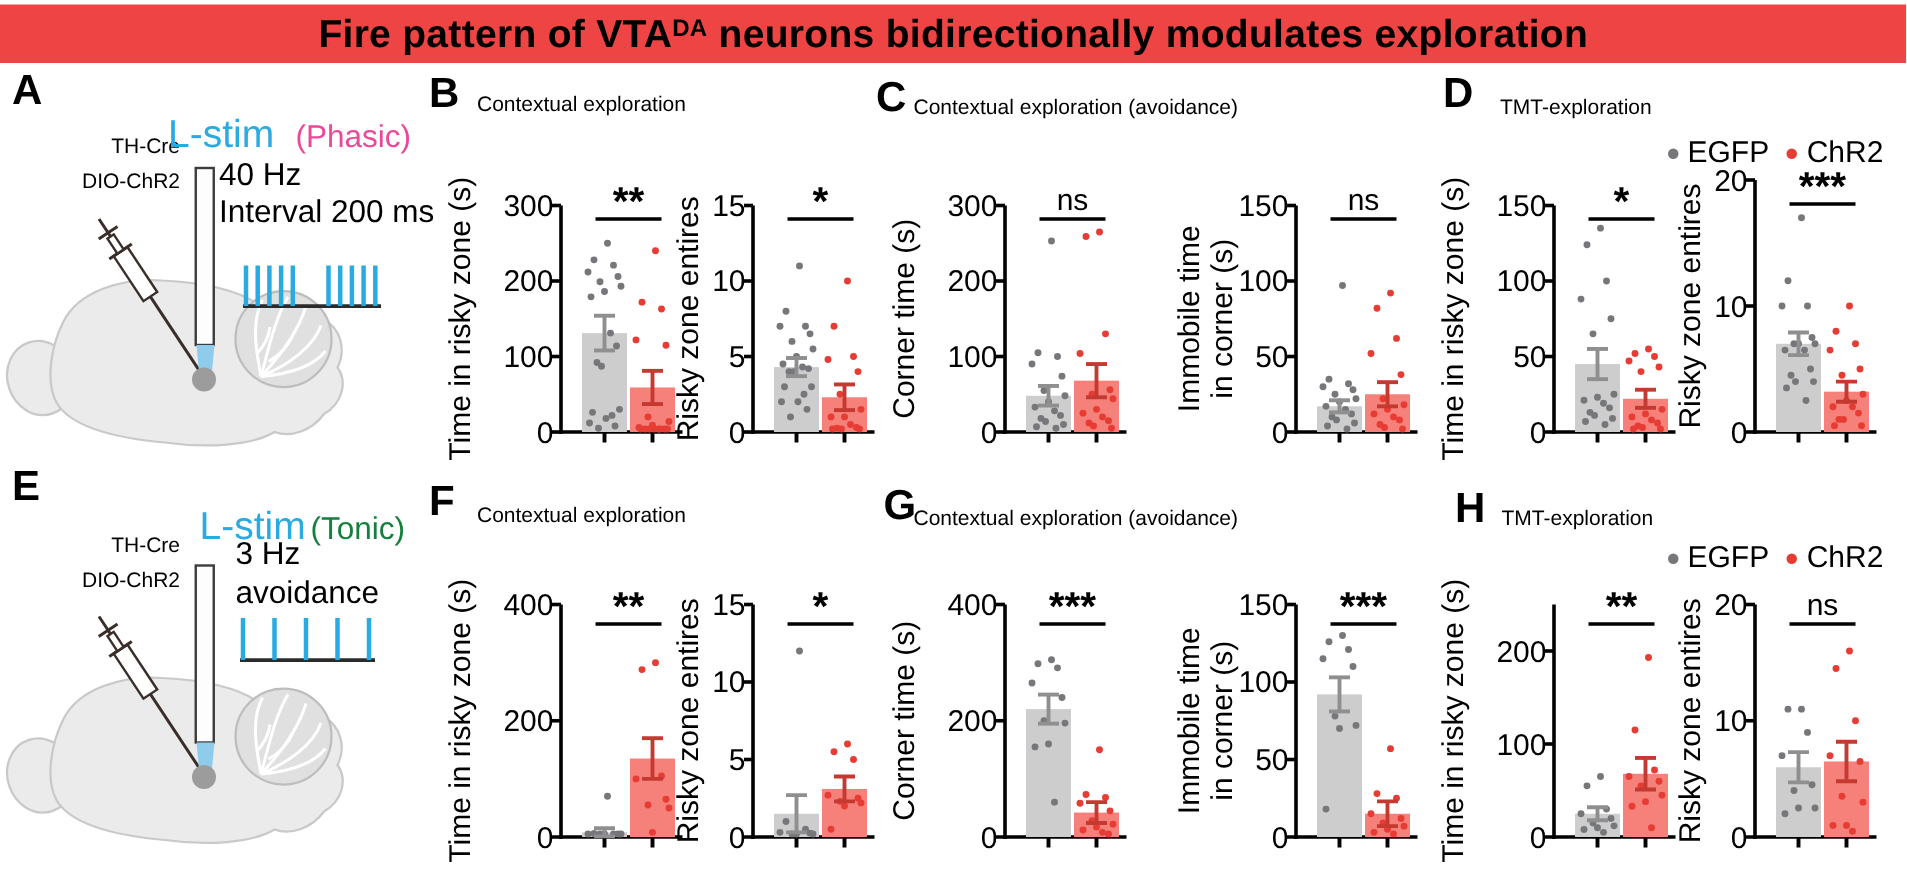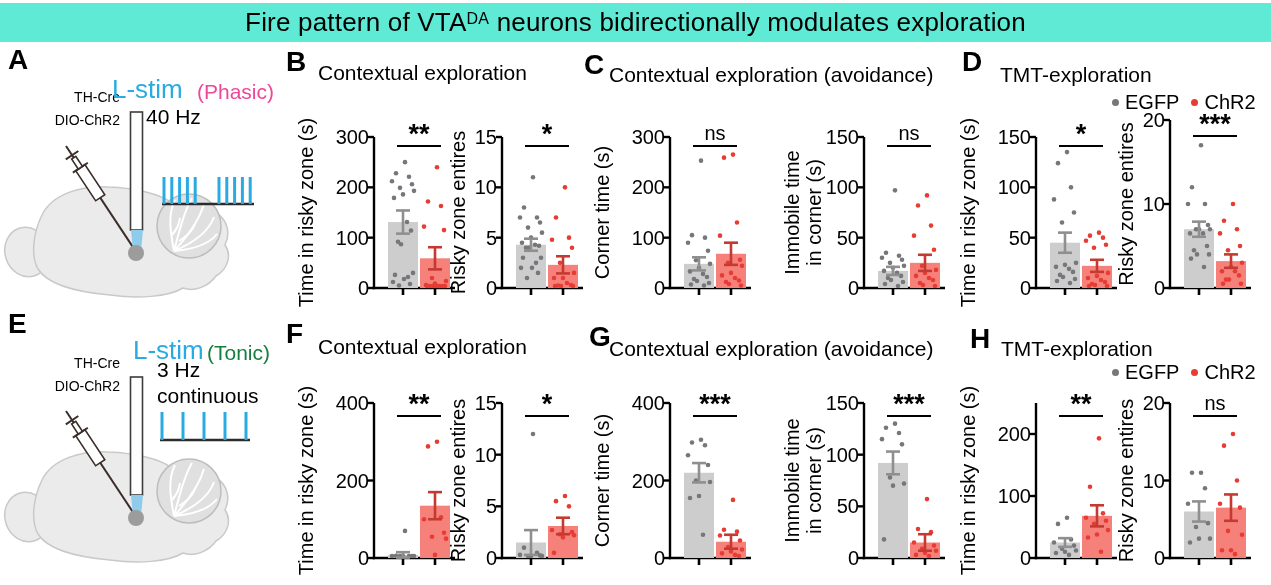--- a/index.html
+++ b/index.html
@@ -1,20 +1,20 @@
 <!DOCTYPE html>
 <html><head>
 <meta charset="utf-8">
 <style>
   html,body{margin:0;padding:0;background:#fff}
   #canvas{position:relative;width:1271px;height:585px;background:#fff;font-family:"Liberation Sans",sans-serif;overflow:hidden;color:#000}
-  .titlebar{position:absolute;left:0;top:3px;width:1271px;height:39px;background:#5eead4;display:flex;align-items:center;justify-content:center;font-size:26px;font-weight:normal;letter-spacing:0.2px}
+  .titlebar{position:absolute;left:0;top:3px;width:1271px;height:39px;background:#ef4444;display:flex;align-items:center;justify-content:center;font-size:26px;font-weight:bold;letter-spacing:0.2px}
   .titlebar .sup{font-size:16px;position:relative;top:-7px}
   .plabel{position:absolute;font-size:28px;font-weight:bold;line-height:1}
-  .ptitle{position:absolute;font-size:21px;line-height:1;white-space:nowrap}
+  .ptitle{position:absolute;font-size:14px;line-height:1;white-space:nowrap}
   .legend{position:absolute;display:flex;align-items:center;font-size:20px;line-height:1;white-space:nowrap}
   .ldot{display:inline-block;width:7px;height:7px;border-radius:50%;margin:0 6px 0 0}
   .dtxt{position:absolute;line-height:1;white-space:nowrap}
   .virus{position:absolute;text-align:right;line-height:23px;font-size:14px}
   svg{position:absolute;left:0;top:0}
 </style>
 </head>
 <body>
 
 <div id="canvas">
@@ -51,30 +51,31 @@
       <span>ChR2</span>
   </div>
 
   <div class="virus" style="left:2px;top:86px;width:118px">
     <div>TH-Cre</div>
     <div>DIO-ChR2</div>
   </div>
   <div class="dtxt" style="left:112px;top:76px;font-size:26px;color:#29abe2">L-stim</div>
   <div class="dtxt" style="left:197px;top:81px;font-size:21px;color:#ec4899">(Phasic)</div>
   <div class="dtxt" style="left:146px;top:106px;font-size:21px">40 Hz</div>
+  <div class="dtxt" style="left:146px;top:131px;font-size:21px">Interval 200 ms</div>
   <div class="dtxt" style="left:70px;top:231px;font-size:22px">VTA</div>
 
   <div class="virus" style="left:2px;top:352px;width:118px">
     <div>TH-Cre</div>
     <div>DIO-ChR2</div>
   </div>
   <div class="dtxt" style="left:133px;top:337px;font-size:26px;color:#29abe2">L-stim</div>
   <div class="dtxt" style="left:207px;top:342px;font-size:21px;color:#15803d">(Tonic)</div>
   <div class="dtxt" style="left:157px;top:359px;font-size:21px">3 Hz</div>
-  <div class="dtxt" style="left:157px;top:385px;font-size:21px">continuous</div>
+  <div class="dtxt" style="left:157px;top:385px;font-size:21px">avoidance</div>
   <div class="dtxt" style="left:75px;top:496px;font-size:22px">VTA</div>
 
   <svg id="diagA" width="290" height="255" style="left:0;top:45px">
       <g>
         <ellipse cx="27" cy="207" rx="22" ry="25" transform="rotate(-18 27 207)" fill="#ebebeb" stroke="#c9c9c9" stroke-width="1.5"></ellipse>
         <path d="M 42 170 C 52 149 82 140 108 142 C 136 143 160 149 172 158 C 188 150 208 154 216 168 C 227 174 231 188 225 200 C 232 210 228 224 216 231 C 208 242 194 247 183 243 C 168 252 138 254 110 250 C 76 247 48 240 38 224 C 30 210 34 186 42 170 Z" fill="#ebebeb" stroke="#c9c9c9" stroke-width="1.5"></path>
         <circle cx="189" cy="181" r="32" fill="#e0e0e0" stroke="#bdbdbd" stroke-width="1.5"></circle>
         <g stroke="#ffffff" stroke-width="2" fill="none">
           <path d="M174 206 C171 190 167 170 175 155"></path>
           <path d="M174 206 C179 188 183 168 192 153"></path>

